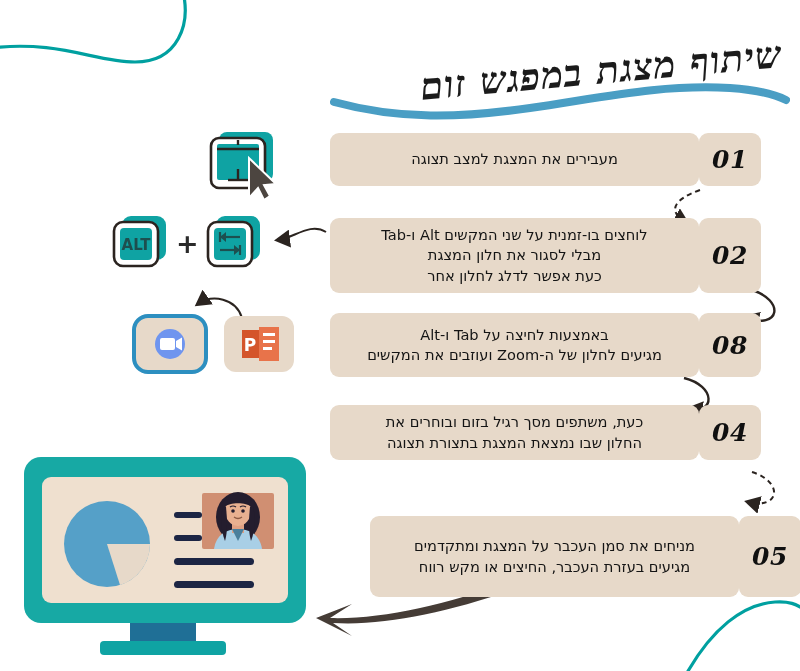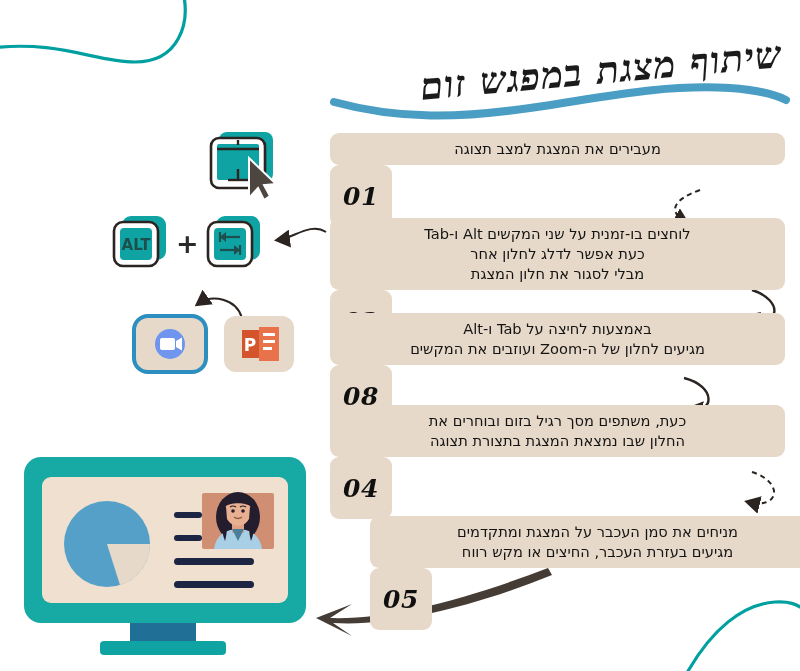--- a/index.html
+++ b/index.html
@@ -20,47 +20,47 @@
     position:absolute;right:8px;top:10px;
     font-family:"DejaVu Serif","Liberation Serif",serif;
     font-size:37px;font-weight:700;color:#1b1b1b;
     direction:rtl;white-space:nowrap;
     transform:rotate(-5.2deg) skewX(-9deg);
     transform-origin:100% 50%;
     letter-spacing:1px;
   }
 
   
-  .step-row{position:absolute;left:330px;width:455px;display:flex;flex-direction:column;align-items:stretch;}
+  .step-row{position:absolute;left:330px;width:455px;display:flex;align-items:stretch;}
   .step-text{
     background:#e7d9c9;
     border-radius:9px;
     flex:1 1 auto;
     display:flex;align-items:center;justify-content:center;
     direction:rtl;text-align:center;
     color:#141414;
     font-size:14.6px;line-height:1.38;
     padding:6px 14px;
     box-sizing:border-box;
   }
   .step-num{
     background:#e7d9c9;
     border-radius:9px;
     width:62px;flex:0 0 62px;
-    margin-right:10px;
+    margin-right:24px;
     display:flex;align-items:center;justify-content:center;
     font-family:"DejaVu Serif","Liberation Serif",serif;
     font-size:25px;font-weight:700;color:#101010;
     font-style:italic;
     letter-spacing:0.5px;
     text-align:center;
   }
 
   #row1{top:133px;height:53px;}
-  #row2{top:218px;height:55px;}
+  #row2{top:218px;height:75px;}
   #row3{top:313px;height:64px;}
   #row4{top:405px;height:55px;}
   #row5{top:516px;height:81px;padding-left:40px;}
 
   
   .icon-art{position:absolute;}
   #icon-presentation{left:205px;top:128px;width:80px;height:72px;}
   #icon-keys{left:108px;top:212px;width:165px;height:62px;}
   #icon-apps{left:130px;top:310px;width:170px;height:68px;}
   #monitor{left:22px;top:455px;width:295px;height:200px;}
@@ -133,22 +133,22 @@
     <line x1="23" y1="52" x2="43" y2="52" stroke="#2b2420" stroke-width="2.4"></line>
     <g>
       <path d="M44 30 L44 70 L53 60 L59 72 L65 68 L59 57 L71 56 Z" fill="#4c4540" stroke="#ffffff" stroke-width="2"></path>
     </g>
   </svg>
 
   <div class="step-row" id="row2">
     <div class="step-text">
       <div>
         <div>לוחצים בו-זמנית על שני המקשים Alt ו-Tab</div>
+        <div>מבלי לסגור את חלון המצגת</div>
         <div>כעת אפשר לדלג לחלון אחר</div>
-        <div>מבלי לסגור את חלון המצגת</div>
       </div>
     </div>
     <div class="step-num">02</div>
   </div>
 
   <svg class="icon-art" id="icon-keys" viewBox="0 0 165 62">
 
     <g>
       <rect x="14" y="4" width="44" height="44" rx="9" fill="#0fa3a3"></rect>
       <rect x="6" y="10" width="44" height="44" rx="9" fill="#ffffff" stroke="#2b2420" stroke-width="2.6"></rect>

